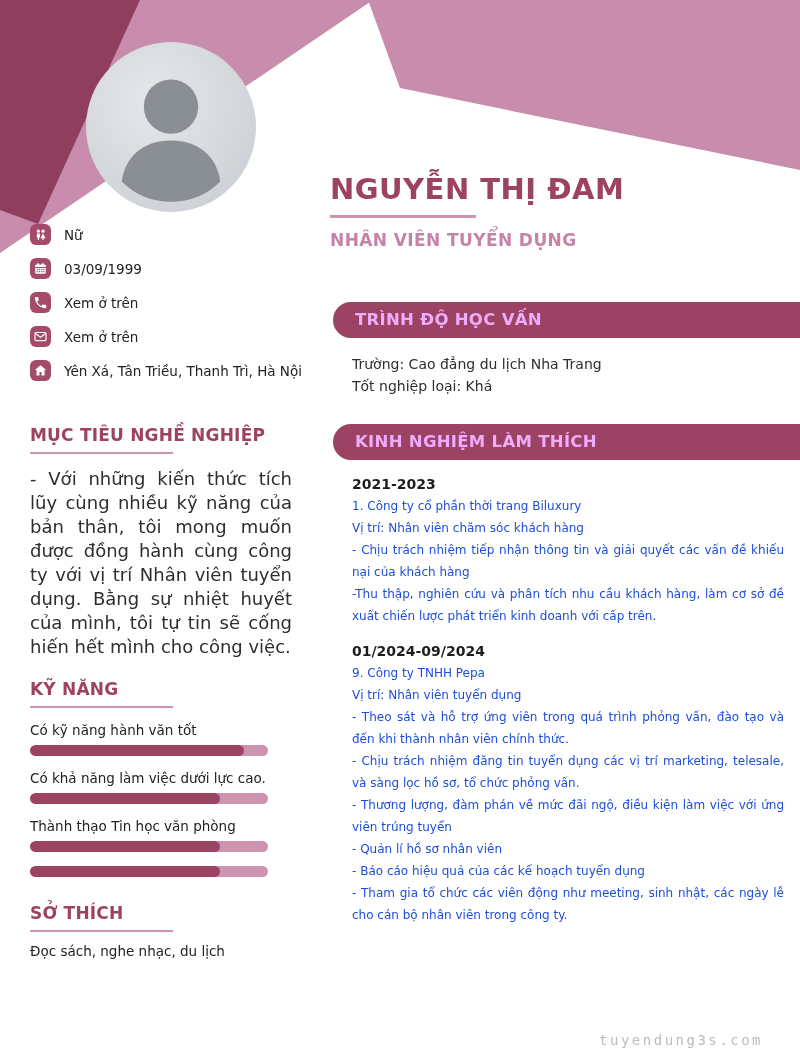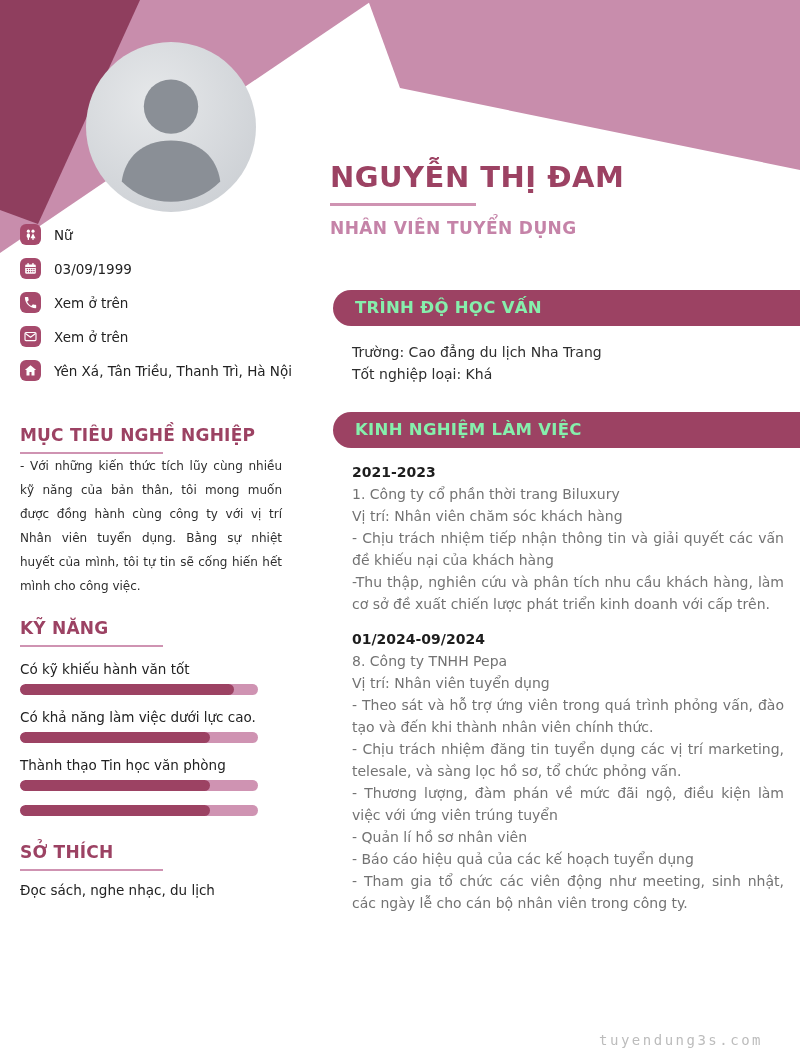--- a/index.html
+++ b/index.html
@@ -10,56 +10,56 @@
   *{margin:0;padding:0;box-sizing:border-box;}
   html,body{background:#ffffff;}
   body{font-family:"DejaVu Sans","Liberation Sans",sans-serif;color:var(--text);}
   .page{position:relative;width:800px;height:1062px;background:#fff;overflow:hidden;margin:0 auto;}
   .deco{position:absolute;top:0;left:0;pointer-events:none;}
   .photo{position:absolute;left:86px;top:42px;width:170px;height:170px;border-radius:50%;
          background:radial-gradient(circle at 40% 35%,#e6e8ea,#c7cbd0);overflow:hidden;}
   .photo svg{width:100%;height:100%;display:block;}
 
   
-  .left{position:absolute;left:20px;top:224px;width:262px;}
+  .left{position:absolute;left:30px;top:224px;width:262px;}
   .contact{list-style:none;}
   .contact li{display:flex;align-items:center;height:21px;margin-bottom:13px;}
   .cicon{flex:0 0 21px;width:21px;height:21px;border-radius:6px;background:var(--icon-bg);
          display:flex;align-items:center;justify-content:center;margin-right:13px;}
   .cicon svg{width:15px;height:15px;display:block;}
   .ctext{font-size:13.5px;white-space:nowrap;color:#222;}
 
   .lsec-h{color:var(--maroon);font-size:17px;font-weight:bold;letter-spacing:.2px;}
   .lunderline{height:2px;width:143px;background:var(--underline-pink);margin-top:7px;}
   .objective-h{margin-top:44px;}
-  .objective-p{margin-top:0;font-size:12px;line-height:24px;text-align:justify;color:#2e2e2e;}
+  .objective-p{margin-top:13px;font-size:18px;line-height:24px;text-align:justify;color:#2e2e2e;}
   .skills-h{margin-top:20px;}
   .skill{margin-top:14px;}
   .skill-label{font-size:13.5px;color:#222;}
   .bar-track{margin-top:7px;width:238px;height:11px;border-radius:6px;background:var(--bar-track);overflow:hidden;}
   .bar-fill{height:100%;border-radius:6px;background:var(--bar-fill);}
   .hobbies-h{margin-top:26px;}
   .hobbies-p{margin-top:11px;font-size:13.5px;color:#222;}
 
   
-  .right{position:absolute;left:330px;top:160px;width:470px;}
+  .right{position:absolute;left:330px;top:172px;width:470px;}
   .name{color:var(--maroon);font-size:29px;font-weight:bold;letter-spacing:.5px;line-height:34px;}
   .name-underline{width:146px;height:3px;background:var(--underline-pink);margin-top:9px;}
   .subtitle{margin-top:12px;color:var(--subtitle-pink);font-size:17px;font-weight:bold;letter-spacing:.4px;}
   .banner{margin-left:3px;width:467px;height:36px;line-height:36px;background:var(--maroon);
-          border-radius:18px 0 0 18px;color:#86efac;font-size:16.5px;font-weight:bold;
+          border-radius:18px 0 0 18px;color:#f0abfc;font-size:16.5px;font-weight:bold;
           padding-left:22px;letter-spacing:.3px;}
   .banner-edu{margin-top:52px;}
   .banner-exp{margin-top:27px;}
   .rcontent{margin-left:22px;margin-right:16px;}
   .edu{margin-top:15px;}
   .edu p{font-size:14px;line-height:22px;color:#2e2e2e;}
   .job{margin-top:13px;}
   .job .period{font-size:14px;font-weight:bold;line-height:22px;color:#1d1d1d;}
-  .job p{font-size:14px;line-height:22px;color:#737373;}
+  .job p{font-size:12px;line-height:22px;color:#1d4ed8;}
   .job p.just{text-align:justify;}
 
   .watermark{position:absolute;right:37px;bottom:14px;font-family:"DejaVu Sans Mono","Liberation Mono",monospace;
              font-size:14px;letter-spacing:2.5px;color:var(--watermark);}
 </style>
 </head>
 <body>
 
 <div class="page">
 
@@ -144,21 +144,21 @@
       <h2 class="lsec-h objective-h">MỤC TIÊU NGHỀ NGHIỆP</h2>
       <div class="lunderline"></div>
       <p class="objective-p">- Với những kiến thức tích lũy cùng nhiều kỹ năng của bản thân, tôi mong muốn được đồng hành cùng công ty với vị trí Nhân viên tuyển dụng. Bằng sự nhiệt huyết của mình, tôi tự tin sẽ cống hiến hết mình cho công việc.</p>
     </section>
 
     <section>
       <h2 class="lsec-h skills-h">KỸ NĂNG</h2>
       <div class="lunderline"></div>
 
       <div class="skill">
-        <div class="skill-label">Có kỹ khiếu hành văn tốt</div>
+        <div class="skill-label">Có kỹ năng hành văn tốt</div>
         <div class="bar-track">
             <div class="bar-fill" style="width: 90%;"></div>
           </div>
       </div>
       <div class="skill">
         <div class="skill-label">Có khả năng làm việc dưới lực cao.</div>
         <div class="bar-track">
             <div class="bar-fill" style="width: 80%;"></div>
           </div>
       </div>
@@ -188,33 +188,33 @@
     <h1 class="name">NGUYỄN THỊ ĐAM</h1>
     <div class="name-underline"></div>
     <div class="subtitle">NHÂN VIÊN TUYỂN DỤNG</div>
 
     <div class="banner banner-edu">TRÌNH ĐỘ HỌC VẤN</div>
     <div class="rcontent edu">
       <p>Trường: Cao đẳng du lịch Nha Trang</p>
       <p>Tốt nghiệp loại: Khá</p>
     </div>
 
-    <div class="banner banner-exp">KINH NGHIỆM LÀM VIỆC</div>
+    <div class="banner banner-exp">KINH NGHIỆM LÀM THÍCH</div>
 
     <div class="rcontent job">
       <p class="period">2021-2023</p>
       <p>1. Công ty cổ phần thời trang Biluxury</p>
       <p>Vị trí: Nhân viên chăm sóc khách hàng</p>
       <p class="just">- Chịu trách nhiệm tiếp nhận thông tin và giải quyết các vấn đề khiếu nại của khách hàng</p>
       <p class="just">-Thu thập, nghiên cứu và phân tích nhu cầu khách hàng, làm cơ sở đề xuất chiến lược phát triển kinh doanh với cấp trên.</p>
     </div>
 
     <div class="rcontent job">
       <p class="period">01/2024-09/2024</p>
-      <p>8. Công ty TNHH Pepa</p>
+      <p>9. Công ty TNHH Pepa</p>
       <p>Vị trí: Nhân viên tuyển dụng</p>
       <p class="just">- Theo sát và hỗ trợ ứng viên trong quá trình phỏng vấn, đào tạo và đến khi thành nhân viên chính thức.</p>
       <p class="just">- Chịu trách nhiệm đăng tin tuyển dụng các vị trí marketing, telesale, và sàng lọc hồ sơ, tổ chức phỏng vấn.</p>
       <p class="just">- Thương lượng, đàm phán về mức đãi ngộ, điều kiện làm việc với ứng viên trúng tuyển</p>
       <p>- Quản lí hồ sơ nhân viên</p>
       <p>- Báo cáo hiệu quả của các kế hoạch tuyển dụng</p>
       <p class="just">- Tham gia tổ chức các viên động như meeting, sinh nhật, các ngày lễ cho cán bộ nhân viên trong công ty.</p>
     </div>
 
   </main>

